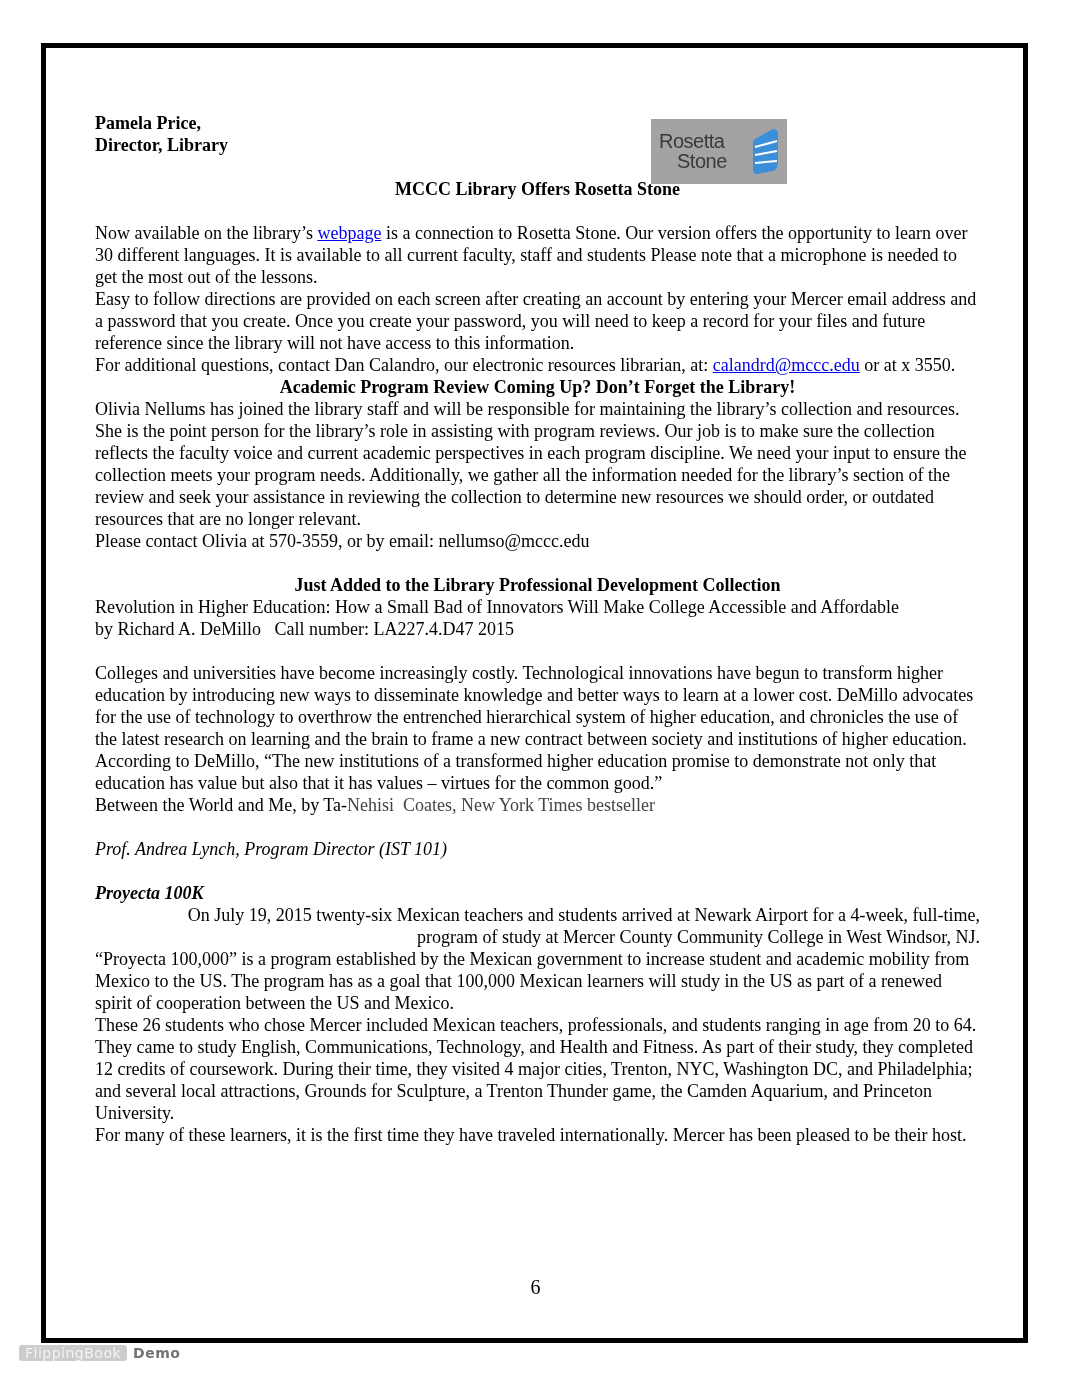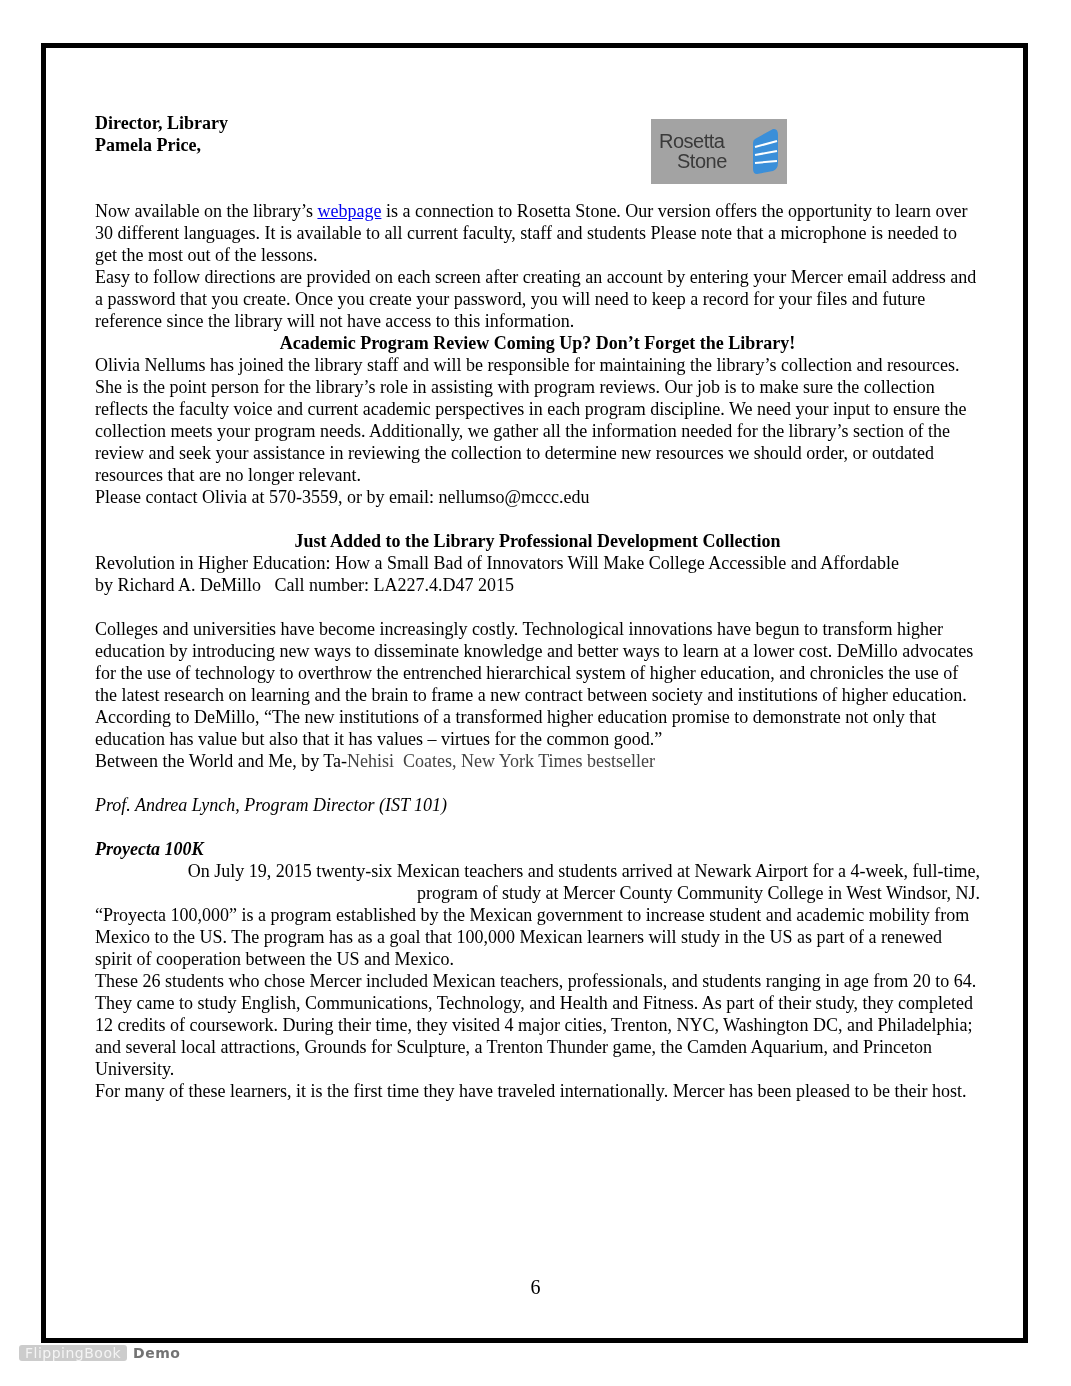--- a/index.html
+++ b/index.html
@@ -42,26 +42,28 @@
   <span class="word w2">Stone</span>
   <svg class="mark" width="28" height="48" viewBox="0 0 28 48">
     <path d="M4 12 L22 2 Q27 1 27 8 L27 36 Q27 42 22 44 L6 47 Q2 47 2 42 L2 16 Q2 13 4 12 Z" fill="#3b8fd9"></path>
     <path d="M4 20 L26 14" stroke="#ffffff" stroke-width="2" fill="none"></path>
     <path d="M4 28 L26 24" stroke="#ffffff" stroke-width="2" fill="none"></path>
     <path d="M4 36 L26 34" stroke="#ffffff" stroke-width="2" fill="none"></path>
   </svg>
 </div>
 
 <div class="content">
+  <div class="author">Pamela Price,</div>
   <div class="author">Director, Library</div>
-  <div class="author">Pamela Price,</div>
   <div class="gap"></div>
+  <div class="center-head">MCCC Library Offers Rosetta Stone</div>
   <div class="gap"></div>
   <p><span>Now available on the library’s </span><a href="#">webpage</a><span> is a connection to Rosetta Stone. Our version offers the opportunity to learn over 30 different languages. It is available to all current faculty, staff and students Please note that a microphone is needed to get the most out of the lessons.</span></p>
   <p>Easy to follow directions are provided on each screen after creating an account by entering your Mercer email address and a password that you create. Once you create your password, you will need to keep a record for your files and future reference since the library will not have access to this information.</p>
+  <p><span>For additional questions, contact Dan Calandro, our electronic resources librarian, at: </span><a href="#">calandrd@mccc.edu</a><span> or at x 3550.</span></p>
 
   <div class="center-head">Academic Program Review Coming Up? Don’t Forget the Library!</div>
   <p>Olivia Nellums has joined the library staff and will be responsible for maintaining the library’s collection and resources. She is the point person for the library’s role in assisting with program reviews. Our job is to make sure the collection reflects the faculty voice and current academic perspectives in each program discipline. We need your input to ensure the collection meets your program needs. Additionally, we gather all the information needed for the library’s section of the review and seek your assistance in reviewing the collection to determine new resources we should order, or outdated resources that are no longer relevant.</p>
   <p>Please contact Olivia at 570-3559, or by email: nellumso@mccc.edu</p>
   <div class="gap"></div>
 
   <div class="center-head">Just Added to the Library Professional Development Collection</div>
   <p>Revolution in Higher Education: How a Small Bad of Innovators Will Make College Accessible and Affordable</p>
   <p style="white-space: pre;">by Richard A. DeMillo   Call number: LA227.4.D47 2015</p>
   <div class="gap"></div>

